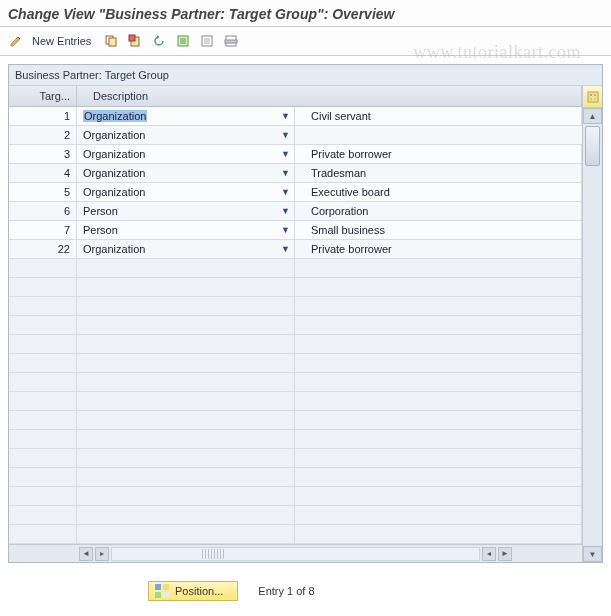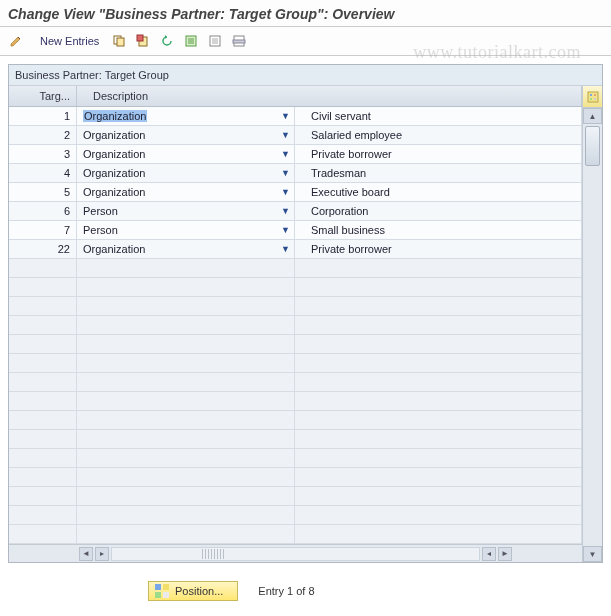--- a/index.html
+++ b/index.html
@@ -35,21 +35,21 @@
     width: 20px;
     height: 20px;
     display: flex;
     align-items: center;
     justify-content: center;
     border: 1px solid transparent;
     cursor: pointer;
   }
   .toolbar .new-entries {
     color: #336;
-    margin: 0 6px 0 10px;
+    margin: 0 6px 0 2px;
     cursor: pointer;
   }
   .watermark {
     position: absolute;
     top: 42px;
     right: 30px;
     font-size: 18px;
     font-family: Georgia, serif;
     color: rgba(180,180,180,0.45);
     letter-spacing: 0.5px;
@@ -264,21 +264,20 @@
               <div class="cell col-targ">1</div>
               <div class="cell col-cat">
                 <span class="sel">Organization</span>
                 <span class="dd">▼</span>
               </div>
               <div class="cell col-desc">Civil servant</div>
             </div>
             <div class="row">
               <div class="cell col-targ">2</div>
               <div class="cell col-cat">Organization<span class="dd">▼</span></div>
-              <div class="cell col-desc">Salaried employee</div>
             </div>
             <div class="row">
               <div class="cell col-targ">3</div>
               <div class="cell col-cat">Organization<span class="dd">▼</span></div>
               <div class="cell col-desc">Private borrower</div>
             </div>
             <div class="row">
               <div class="cell col-targ">4</div>
               <div class="cell col-cat">Organization<span class="dd">▼</span></div>
               <div class="cell col-desc">Tradesman</div>

